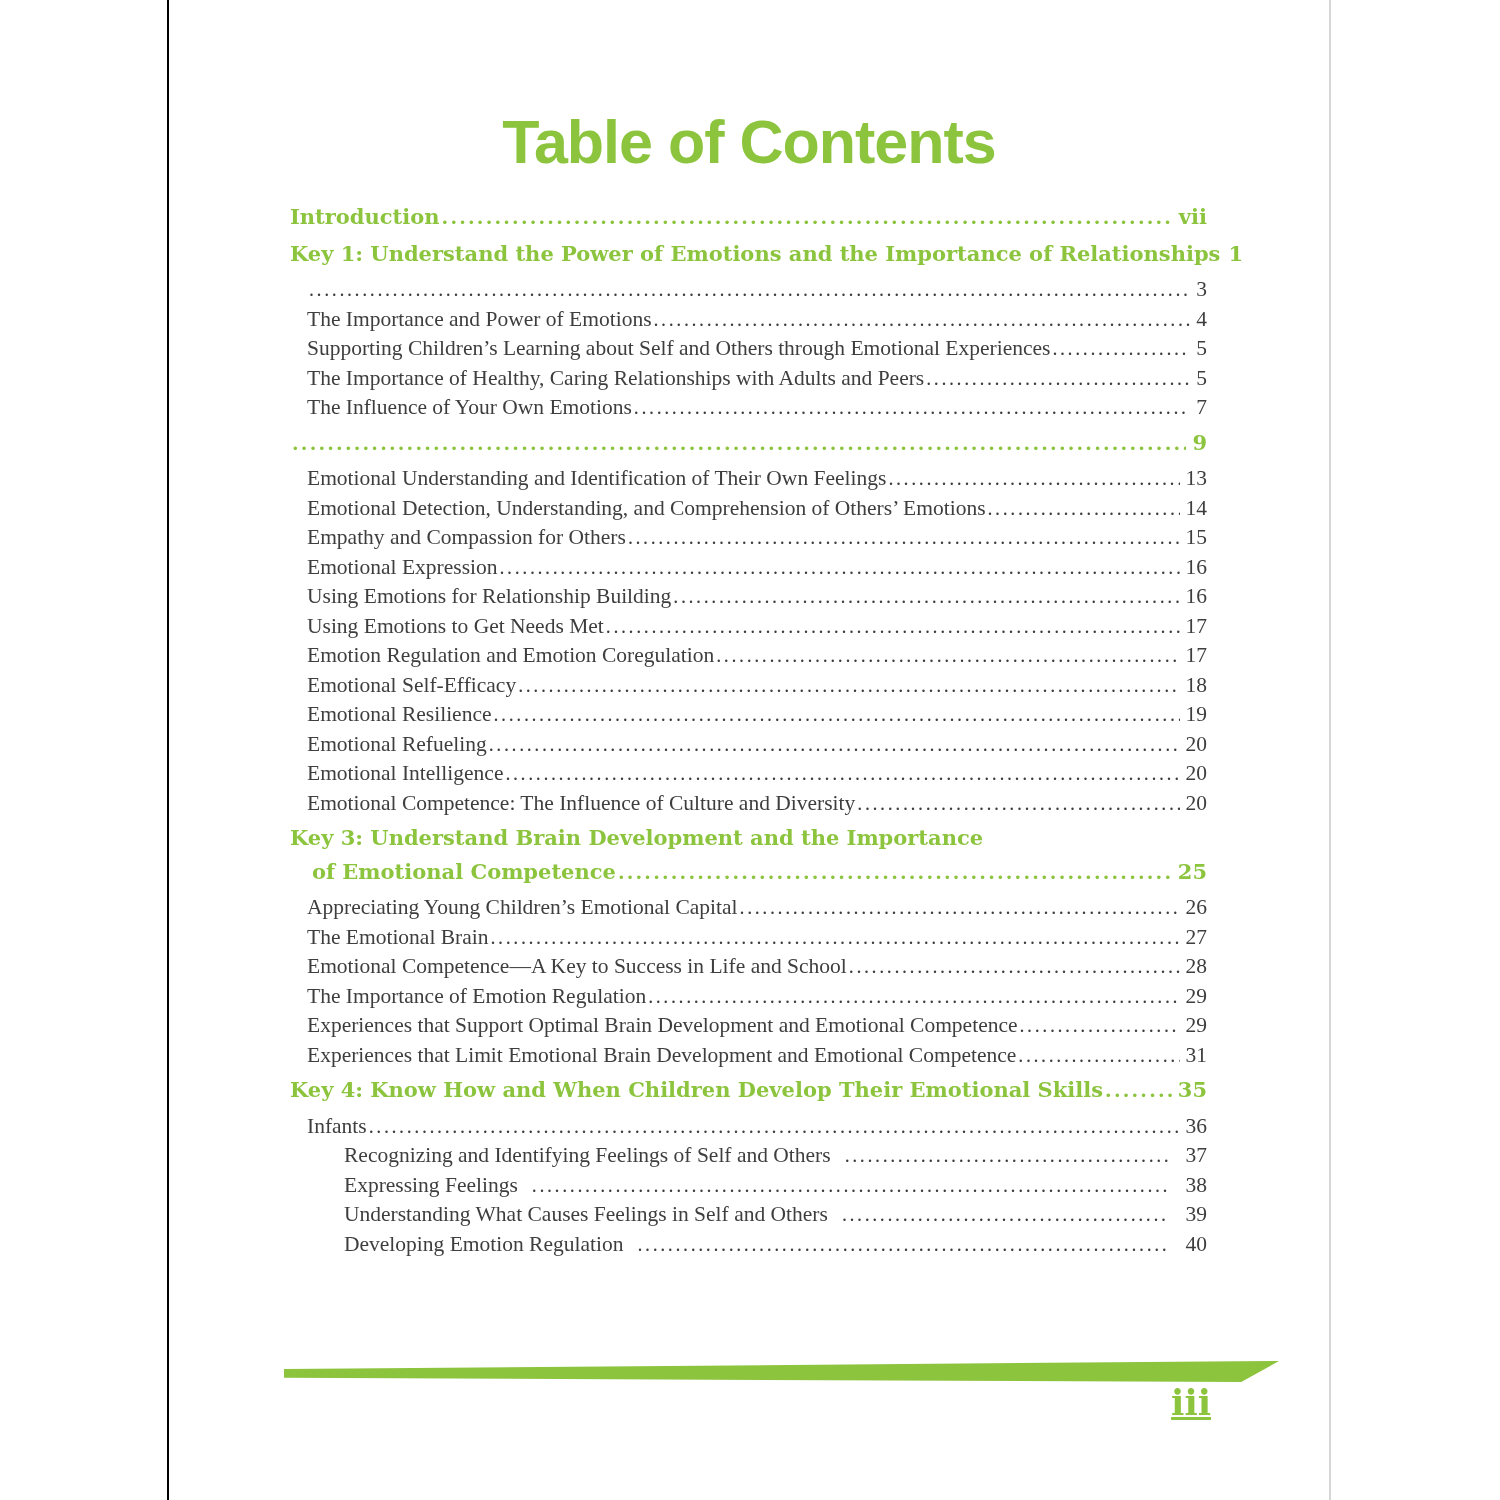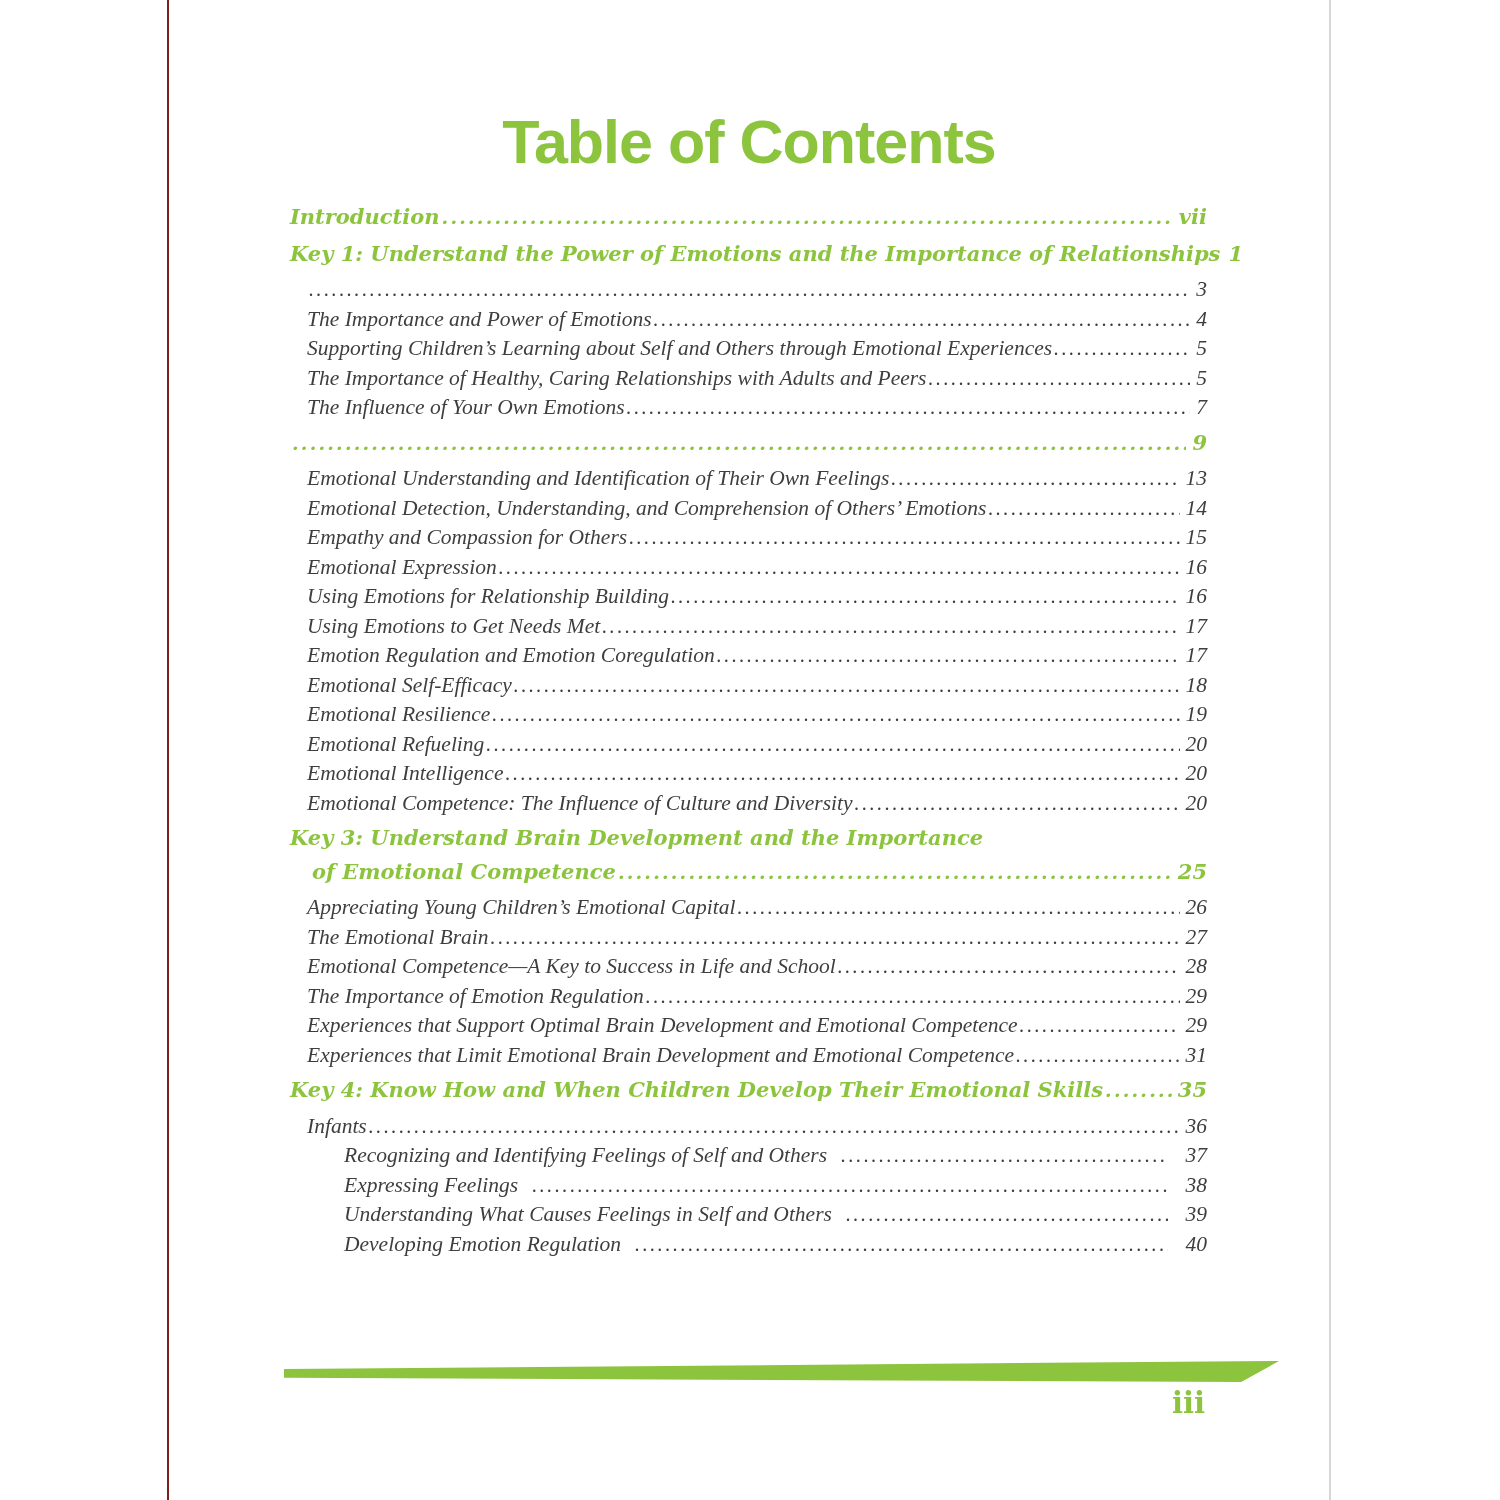--- a/index.html
+++ b/index.html
@@ -3,33 +3,33 @@
 <meta charset="utf-8">
 <style>
   html, body { margin:0; padding:0; background:#ffffff; }
   body {
     width:1500px; height:1500px; position:relative; overflow:hidden;
     font-family:"Liberation Serif", serif;
   }
   .sheet {
     position:absolute; left:167px; top:0; width:1164px; height:1500px;
     background:#ffffff;
-    border-left:2px solid #7f1d1d; border-right:2px solid #d6d6d6;
+    border-left:2px solid #000000; border-right:2px solid #d6d6d6;
     box-sizing:border-box;
   }
   .title {
     margin:0; padding-top:106px; height:72px;
     text-align:center;
     font-family:"Liberation Sans", sans-serif;
     font-weight:bold; font-size:61px; line-height:72px; letter-spacing:-1px;
     color:var(--green);
   }
   .toc {
     margin:24px auto 0 auto;
-    padding-left:121px; padding-right:122px;font-style:italic;
+    padding-left:121px; padding-right:122px;
   }
   .row {
     display:flex; align-items:baseline;
     font-size:21.5px; line-height:29.5px; color:var(--text);
   }
   .row .label { white-space:nowrap; }
   .row .dots {
     flex:1 1 auto; overflow:hidden; white-space:nowrap;
     letter-spacing:2.6px; margin-left:2px; margin-right:2px;
     font-size:20px;
@@ -45,23 +45,23 @@
   .row.heading.twoline-first { margin-bottom:0; }
   .row.heading.cont { margin-top:4px; padding-left:22px; }
   .row.l1 { padding-left:17px; }
   .row.l2 { padding-left:54px;gap:12px; }
   .footer-bar {
     position:absolute; left:115px; top:1361px; width:995px; height:21px;
     background:var(--green);
     clip-path:polygon(0% 38%, 100% 0%, 96.2% 100%, 0% 80%);
   }
   .folio {
-    position:absolute; right:124px; top:1386px;
+    position:absolute; right:118px; top:1386px;
     font-family:"DejaVu Serif", serif; font-weight:bold;
-    font-size:29px; line-height:34px; color:var(--green);
+    font-size:35px; line-height:34px; color:var(--green);text-decoration:underline;
   }
 </style>
 </head>
 <body>
 
 <div class="sheet">
   <h1 class="title">Table of Contents</h1>
 
   <div class="toc">
       <div class="row heading">

